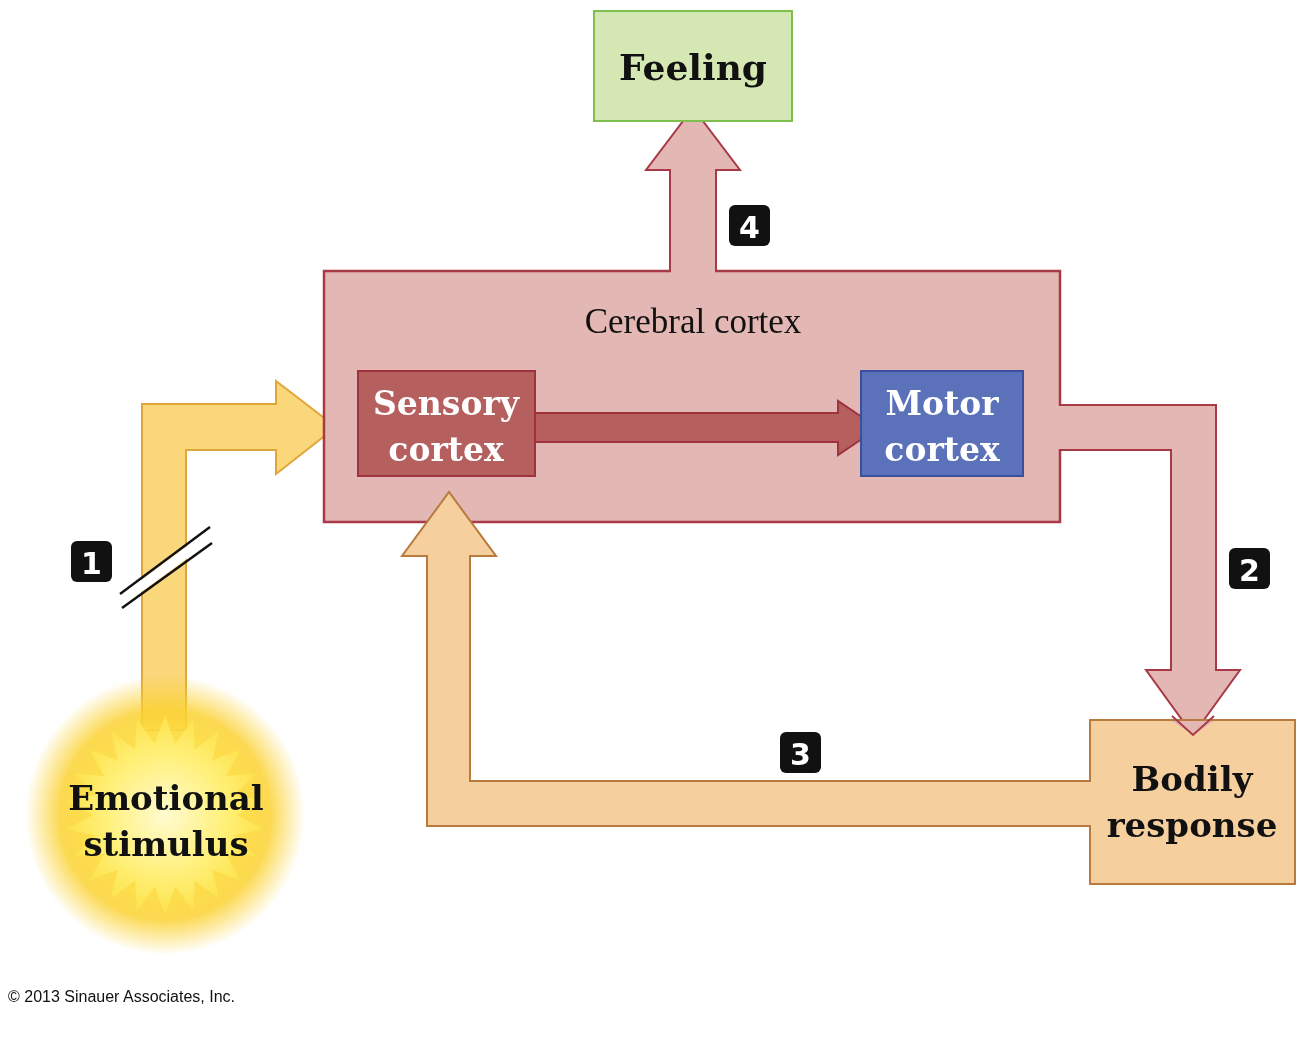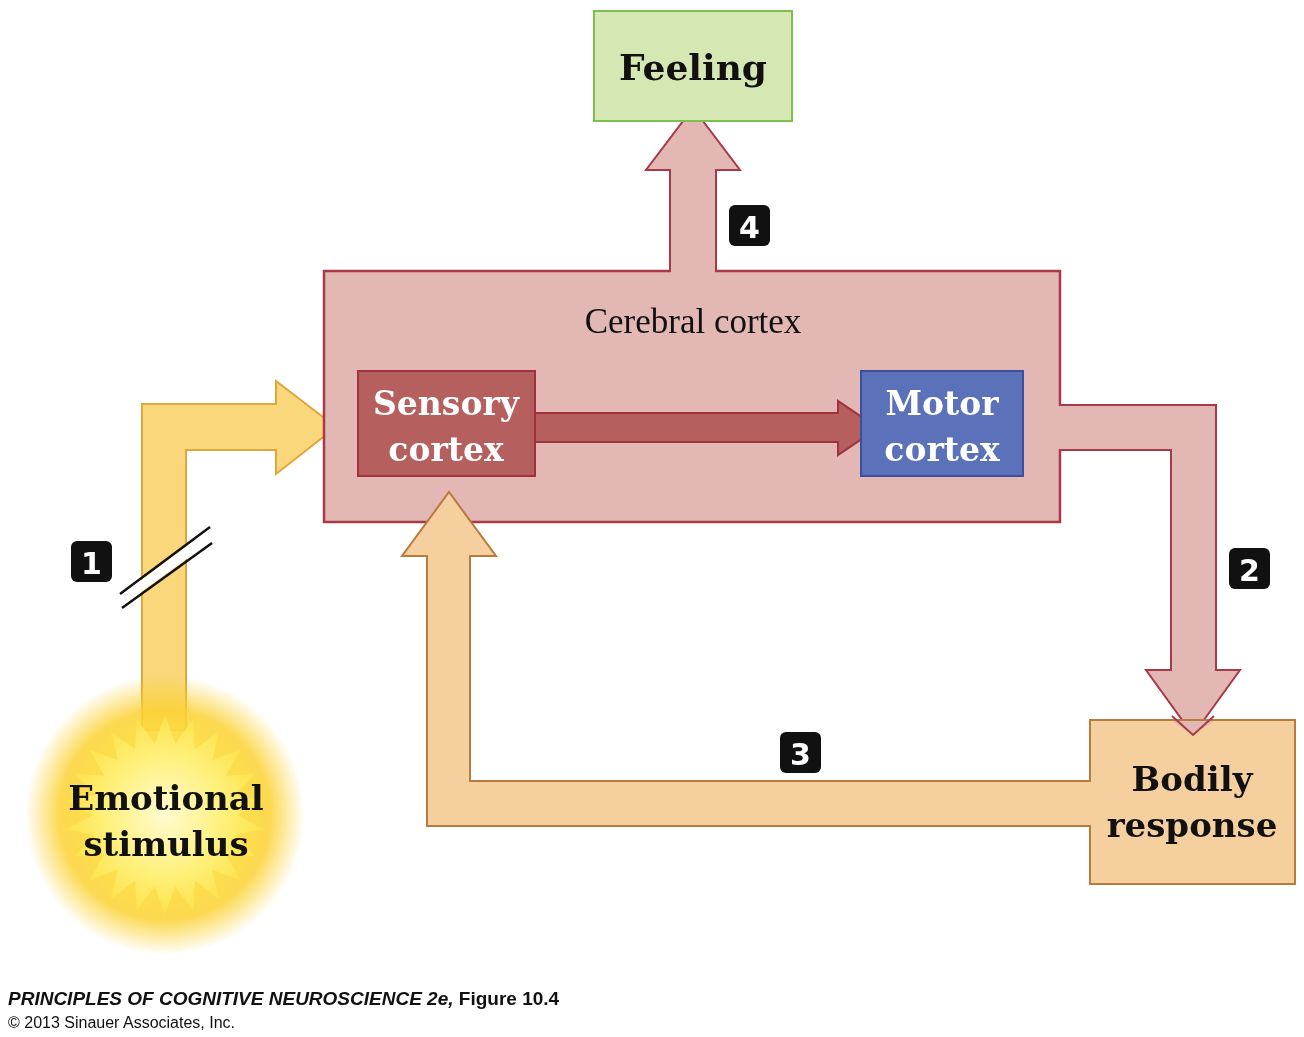--- a/index.html
+++ b/index.html
@@ -98,18 +98,14 @@
     <rect x="780" y="732" width="41" height="41" rx="6" fill="#111111"></rect>
     <text class="badge-text" x="800.5" y="765" text-anchor="middle" font-size="30">3</text>
   </g>
   <g>
     <rect x="729" y="205" width="41" height="41" rx="6" fill="#111111"></rect>
     <text class="badge-text" x="749.5" y="238" text-anchor="middle" font-size="30">4</text>
   </g>
 </svg>
 
 <div class="caption">
-  <div class="line1">
-    <span class="book">PRINCIPLES OF COGNITIVE NEUROSCIENCE 2e,</span>
-    <span>Figure 10.4</span>
-  </div>
   <div class="line2">© 2013 Sinauer Associates, Inc.</div>
 </div>
 
 </body></html>

